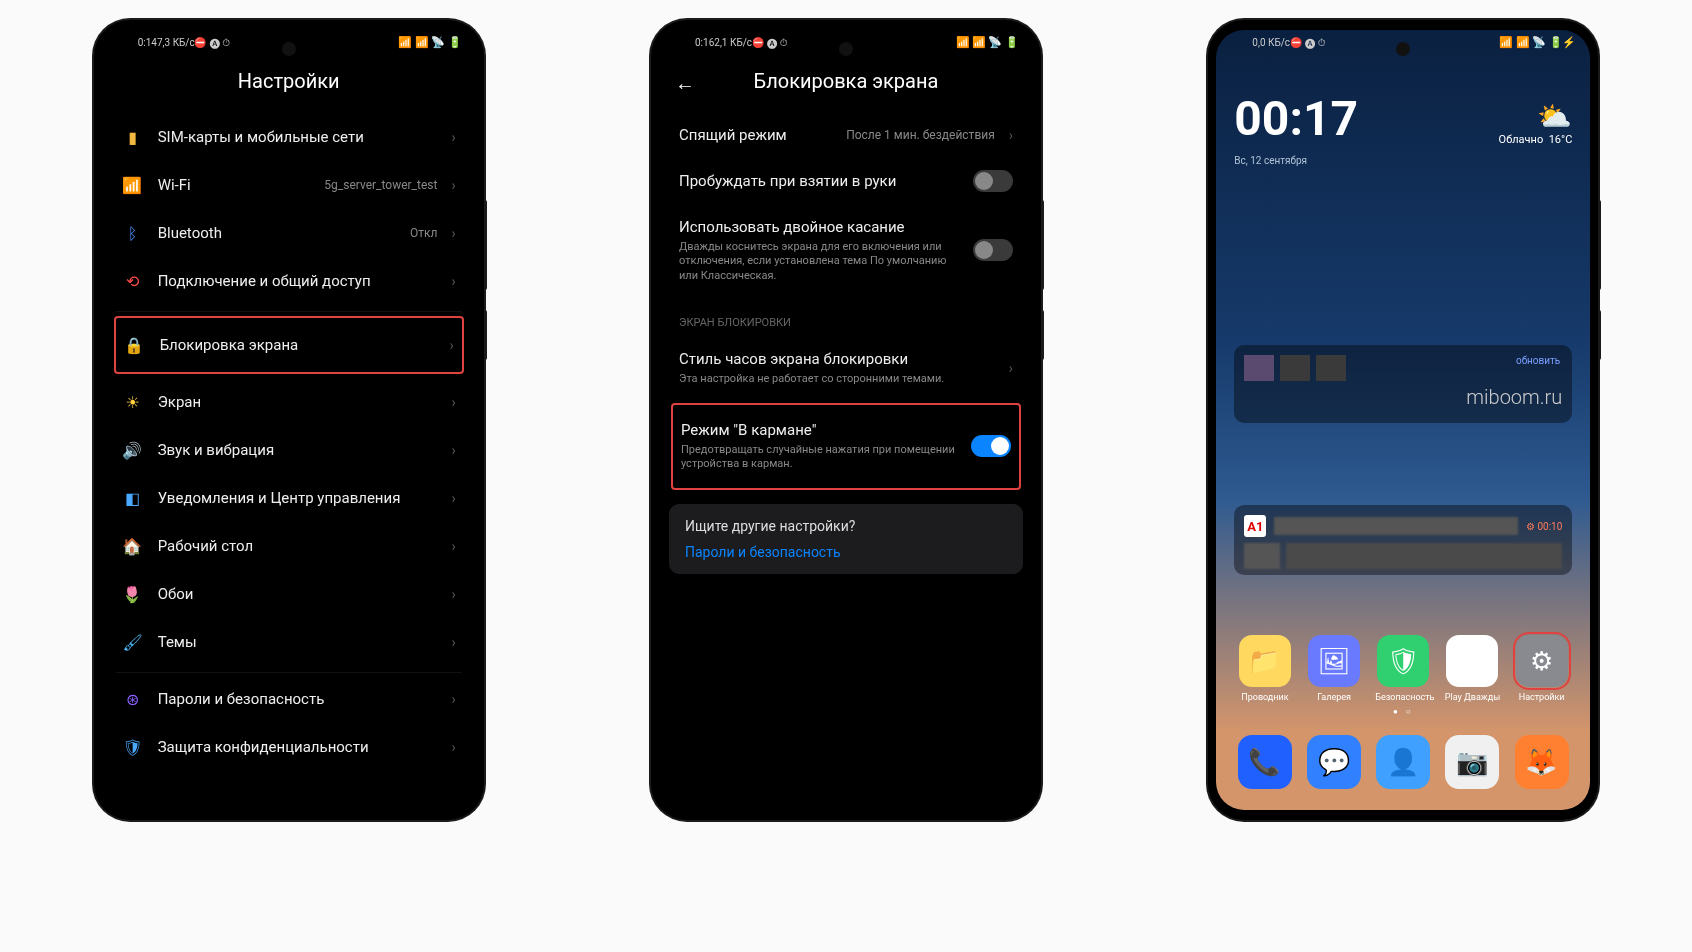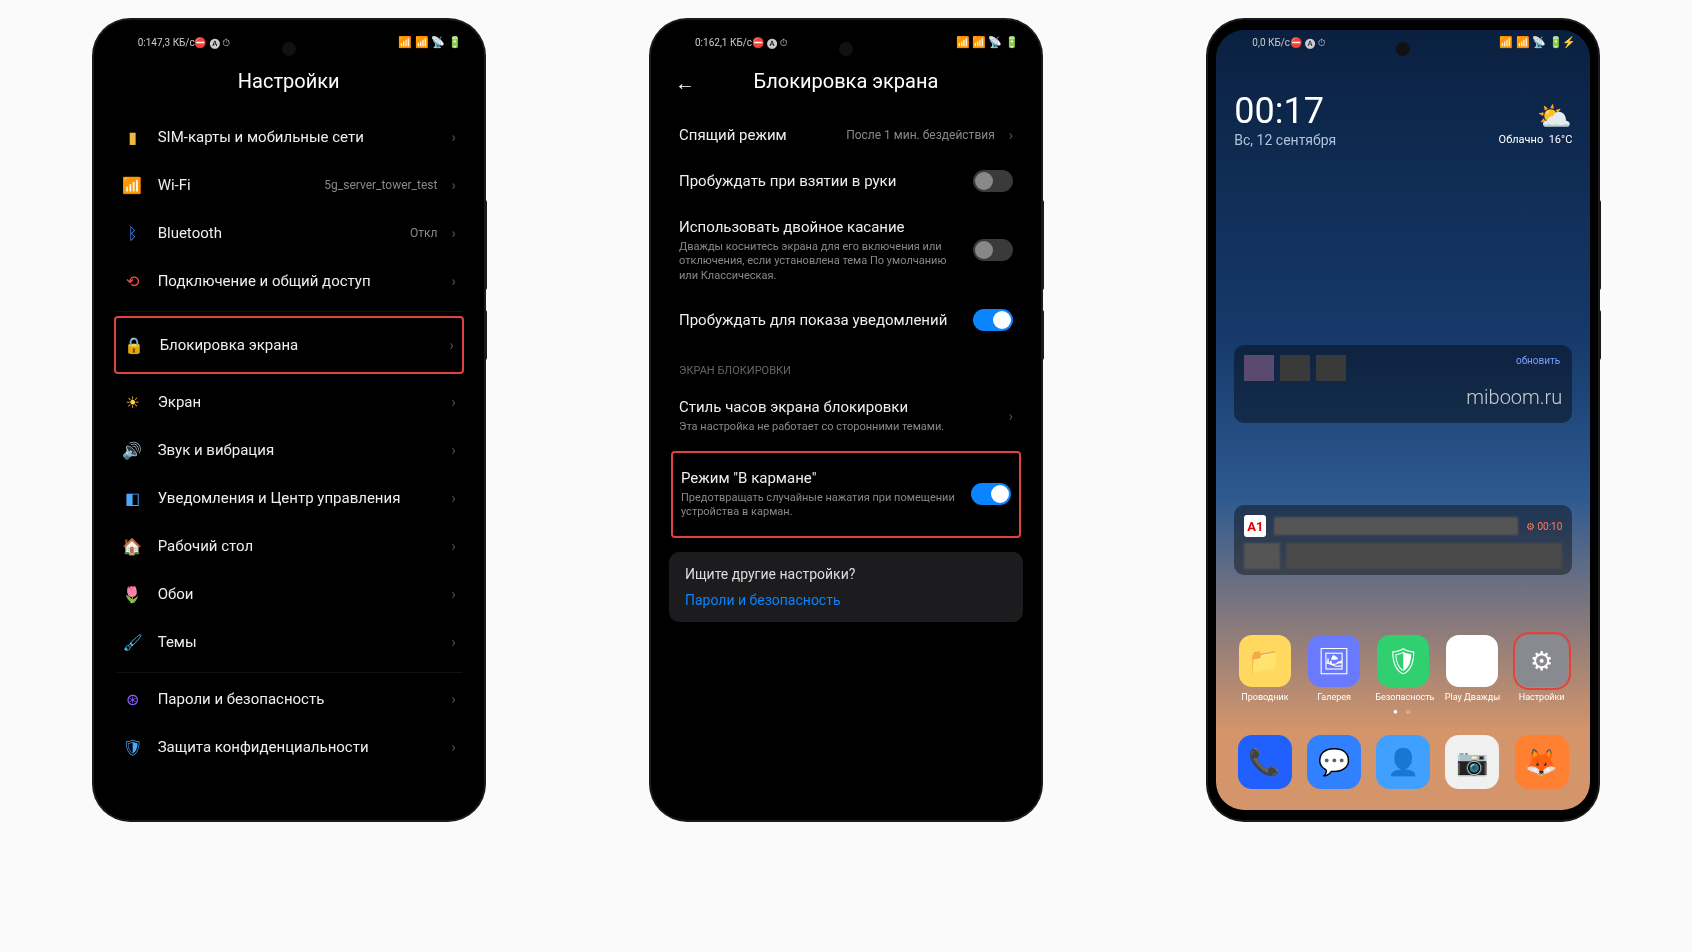--- a/index.html
+++ b/index.html
@@ -118,22 +118,22 @@
     padding:14px 16px;
   }
   .hint-q { font-size:14px;color:#ddd;margin-bottom:10px; }
   .hint-a { font-size:14px;color:#0a84ff; }
   .clock-widget {
     position:absolute;
     top:60px;
     left:18px;
     color:#fff;
   }
-  .clock-time { font-size:36px;font-weight:400; }
-  .clock-date { font-size:14px;opacity:.85;color:#cde; }
+  .clock-time { font-size:48px;font-weight:700; }
+  .clock-date { font-size:10px;opacity:.85;color:#cde;margin-top:8px; }
   .weather {
     position:absolute;top:70px;right:18px;text-align:right;font-size:11px;
   }
   .weather-icon {font-size:28px;display:block;}
   .widget-card {
     position:absolute;
     left:18px;right:18px;
     background:rgba(0,0,0,.4);
     border-radius:10px;
     padding:10px;
@@ -331,26 +331,20 @@
           </div>
           <div class="toggle off"></div>
         </div>
         <div class="row">
           <div class="row-main">
             <div class="row-title">Использовать двойное касание</div>
             <div class="row-sub">Дважды коснитесь экрана для его включения или отключения, если установлена тема По умолчанию или Классическая.</div>
           </div>
           <div class="toggle off"></div>
         </div>
-        <div class="row">
-          <div class="row-main">
-            <div class="row-title">Пробуждать для показа уведомлений</div>
-          </div>
-          <div class="toggle on"></div>
-        </div>
         <div class="section-hdr">ЭКРАН БЛОКИРОВКИ</div>
         <div class="row">
           <div class="row-main">
             <div class="row-title">Стиль часов экрана блокировки</div>
             <div class="row-sub">Эта настройка не работает со сторонними темами.</div>
           </div>
           <span class="chev">›</span>
         </div>
         <div class="row highlighted">
           <div class="row-main">

